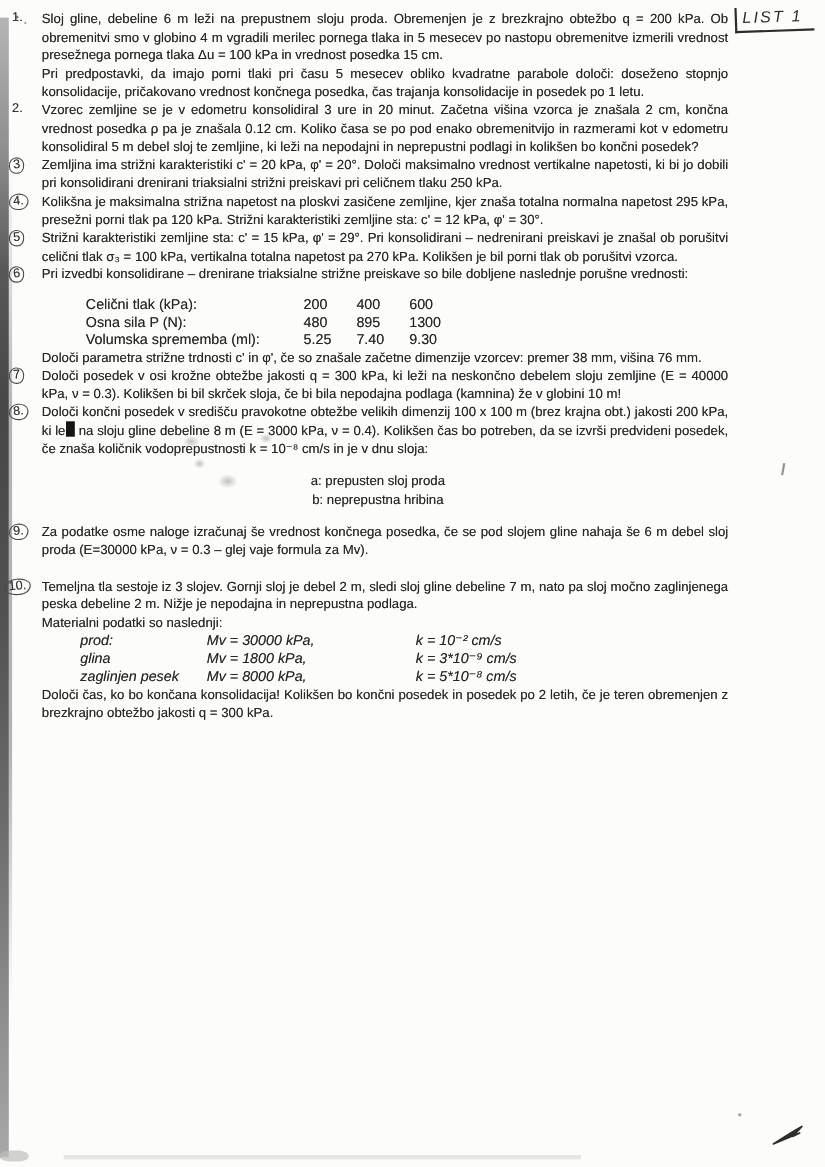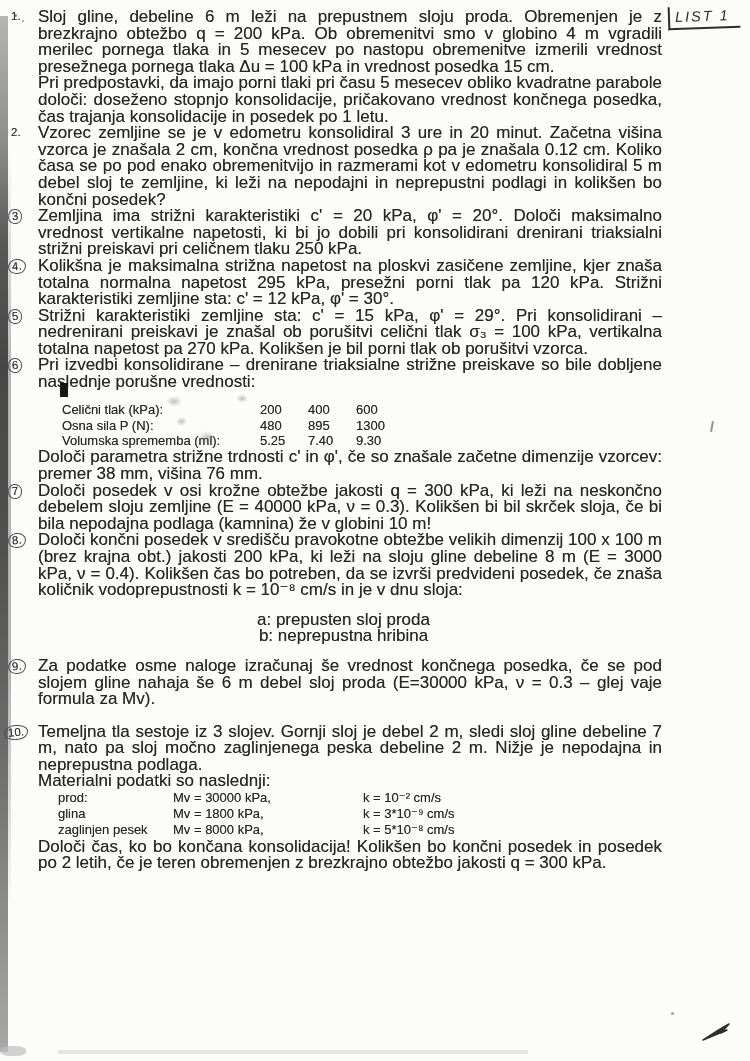--- a/index.html
+++ b/index.html
@@ -23,50 +23,50 @@
   
   .corner{
     position:absolute;top:6px;right:10px;
     font-size:14.5px;font-style:italic;letter-spacing:2px;
     color:#2c2c2c;
     border-left:2px solid #2c2c2c;border-bottom:2px solid #2c2c2c;
     padding:2px 10px 3px 5px;
     transform:rotate(-2deg);
   }
   .content{position:absolute;left:38px;top:9px;width:624px;}
-  .content p{margin:0;text-align:justify;font-size:17px;line-height:16.6px;
+  .content p{margin:0;text-align:justify;font-size:12px;line-height:16.6px;
     text-shadow:0 0 .4px rgba(20,20,20,.55);}
   .problem{position:relative;}
   .num{
     position:absolute;left:-27px;top:1px;
     font-size:11.5px;color:#333;white-space:nowrap;
     text-shadow:0 0 .4px rgba(20,20,20,.5);
   }
   .num.circled{
     border:1px solid #4a4a4a;
     border-radius:55% 60% 50% 58% / 62% 50% 60% 50%;
     padding:0 3px 1px 3px;
     transform:rotate(-5deg);
     left:-30px;
   }
   .num.wide{left:-34px;}
   
   .ftable{margin:11px 0 0 24px;}
   .frow{display:grid;grid-template-columns:198px 48px 48px 56px;
-    font-size:13px;line-height:15.9px;text-shadow:0 0 .4px rgba(20,20,20,.55);}
+    font-size:13px;line-height:15.9px;text-shadow:0 0 .4px rgba(20,20,20,.55);margin-left:16px;}
   .frow .tval{}
   .outro{margin-top:17px;}
   
   .options{margin:13px 0 0 -13px;}
   .options p{text-align:center;}
   
   .gap-sm{margin-top:13px;}
   .gap-md{margin-top:16px;}
   
-  .materials{margin-left:20px;}
+  .materials{margin-left:35px;font-style:italic;}
   .mrow{display:grid;grid-template-columns:115px 190px auto;
     font-size:13px;line-height:16.2px;text-shadow:0 0 .4px rgba(20,20,20,.55);}
   .closing{margin-top:17px;}
   
   .ink-block{position:absolute;left:60px;top:383px;width:8px;height:14px;background:#151515;}
   .smudge{position:absolute;border-radius:50%;opacity:.45;
     background:radial-gradient(closest-side,#7a7a7a,rgba(130,130,130,0));}
   .sm1{left:166px;top:396px;width:16px;height:11px;}
   .sm2{left:176px;top:417px;width:11px;height:9px;}
   .sm3{left:198px;top:431px;width:18px;height:13px;}

